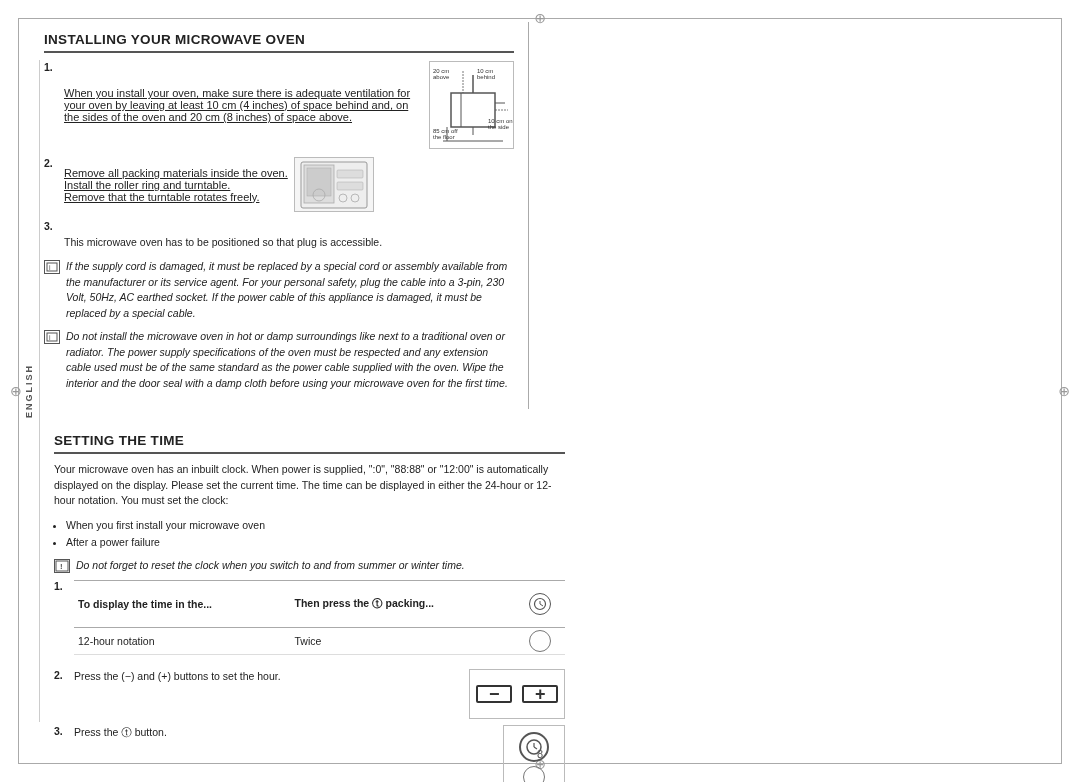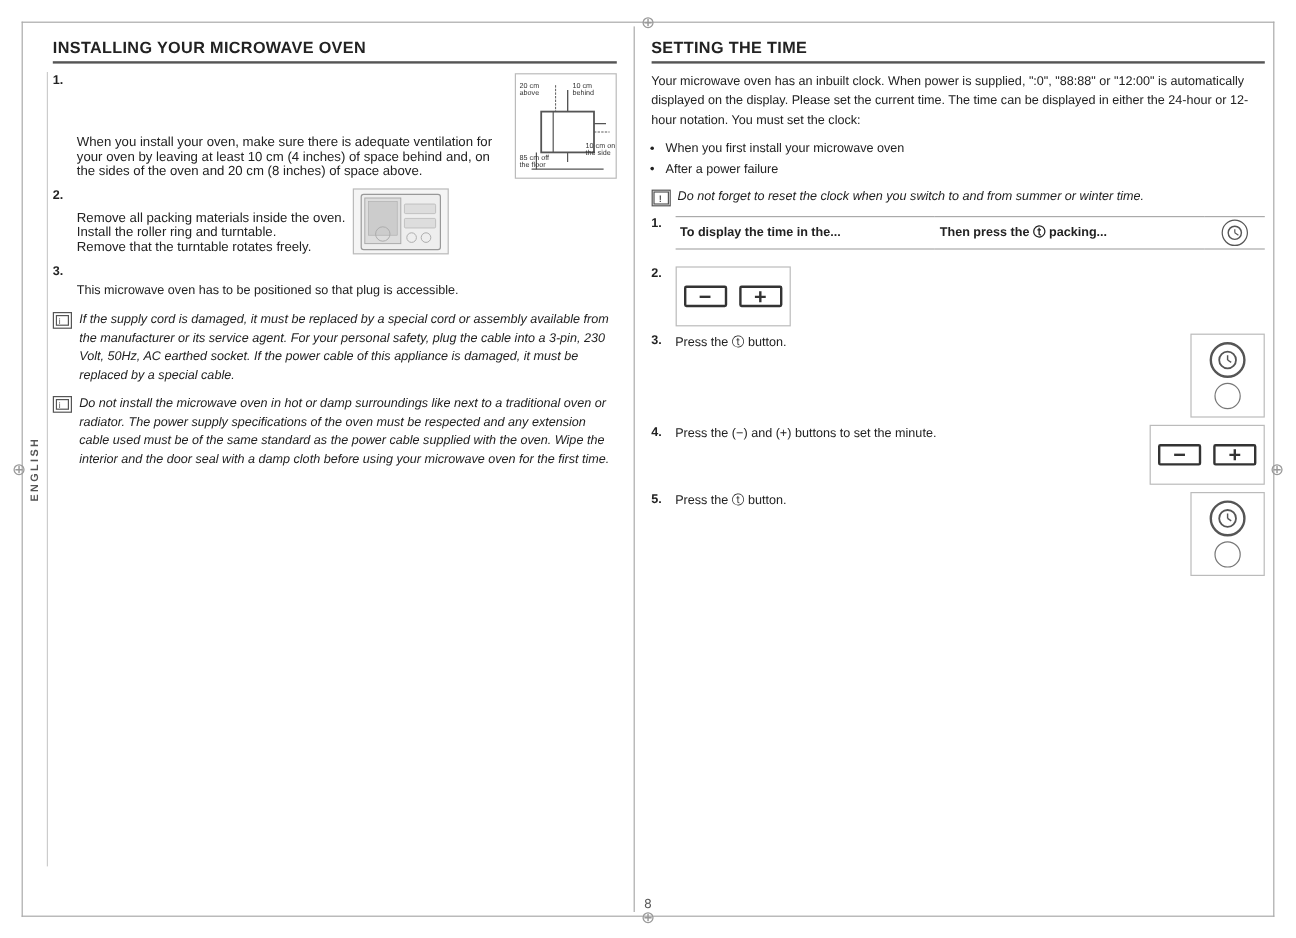--- a/index.html
+++ b/index.html
@@ -49,21 +49,22 @@
     }
 
     
     .content {
       position: absolute;
       left: 40px;
       top: 22px;
       right: 22px;
       bottom: 22px;
       display: flex;
-      gap: 0;
+      gap: 14px;
+      flex-direction: column;
     }
 
     
     .left-col {
       width: 48%;
       padding: 10px 14px 10px 4px;
       border-right: 1px solid #aaa;
     }
 
     
@@ -106,21 +107,22 @@
       flex: 1;
       font-size: 10.5px;
       line-height: 1.5;
       margin-top: 15px;
     }
 
     
     .item-with-img {
       display: flex;
       gap: 6px;
-      align-items: flex-end;
+      align-items: center;
+      text-decoration: underline;
     }
     .item-text { flex: 1; }
 
     
     .diagram-ventilation {
       width: 85px;
       flex-shrink: 0;
       border: 1px solid #bbb;
       padding: 3px;
       font-size: 8px;
@@ -194,21 +196,21 @@
     
     .time-table {
       width: 100%;
       border-collapse: collapse;
       margin-bottom: 8px;
       font-size: 10.5px;
     }
     .time-table th {
       font-weight: bold;
       text-align: left;
-      padding: 2px 4px;
+      padding: 12px 4px;
       border-bottom: 1px solid #aaa;
       border-top: 1px solid #aaa;
       font-size: 10.5px;
     }
     .time-table td {
       padding: 2px 4px;
       border-bottom: 1px solid #ddd;
       vertical-align: middle;
     }
     .time-table .btn-col {
@@ -432,27 +434,35 @@
                         <circle cx="7" cy="7" r="5.5" fill="none" stroke="#555" stroke-width="1.2"></circle>
                         <line x1="7" y1="4" x2="7" y2="7" stroke="#555" stroke-width="1"></line>
                         <line x1="7" y1="7" x2="10" y2="9" stroke="#555" stroke-width="1"></line>
                       </svg>
                   </div>
                 </div>
               </th>
             </tr>
           </thead>
           <tbody>
+            <tr>
+              <td>12-hour notation</td>
+              <td>Twice</td>
+              <td class="btn-col">
+                <div style="width:22px;height:22px;border-radius:50%;border:1.5px solid #777;margin:0 auto;"></div>
+              </td>
+            </tr>
           </tbody>
         </table>
       </div>
     </div>
 
     <div class="step-block">
       <div class="snb">2.</div>
+      <div class="snt">Press the (−) and (+) buttons to set the hour.</div>
       <div class="snbox">
         <div style="display:flex;gap:10px;align-items:center;">
           <div class="minus-btn">−</div>
           <div class="plus-btn">+</div>
         </div>
       </div>
     </div>
 
     <div class="step-block">
       <div class="snb">3.</div>

